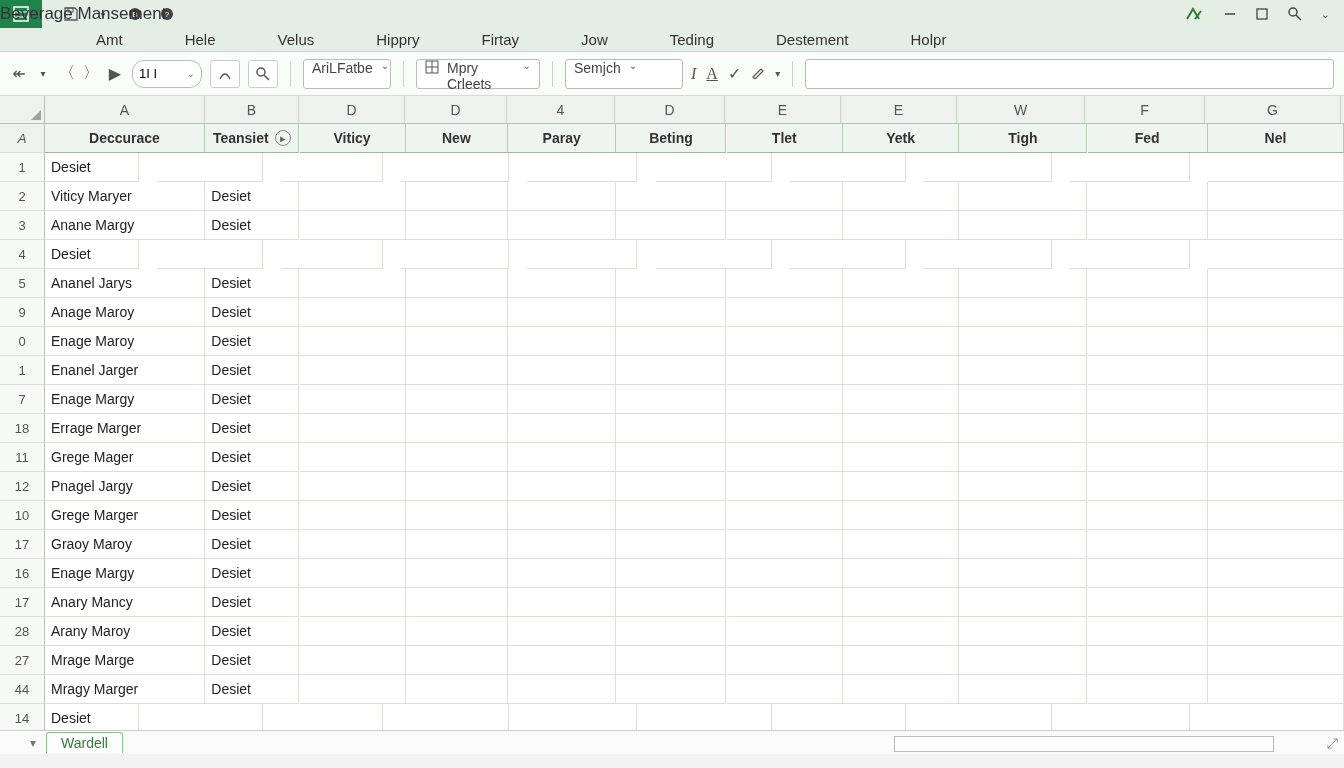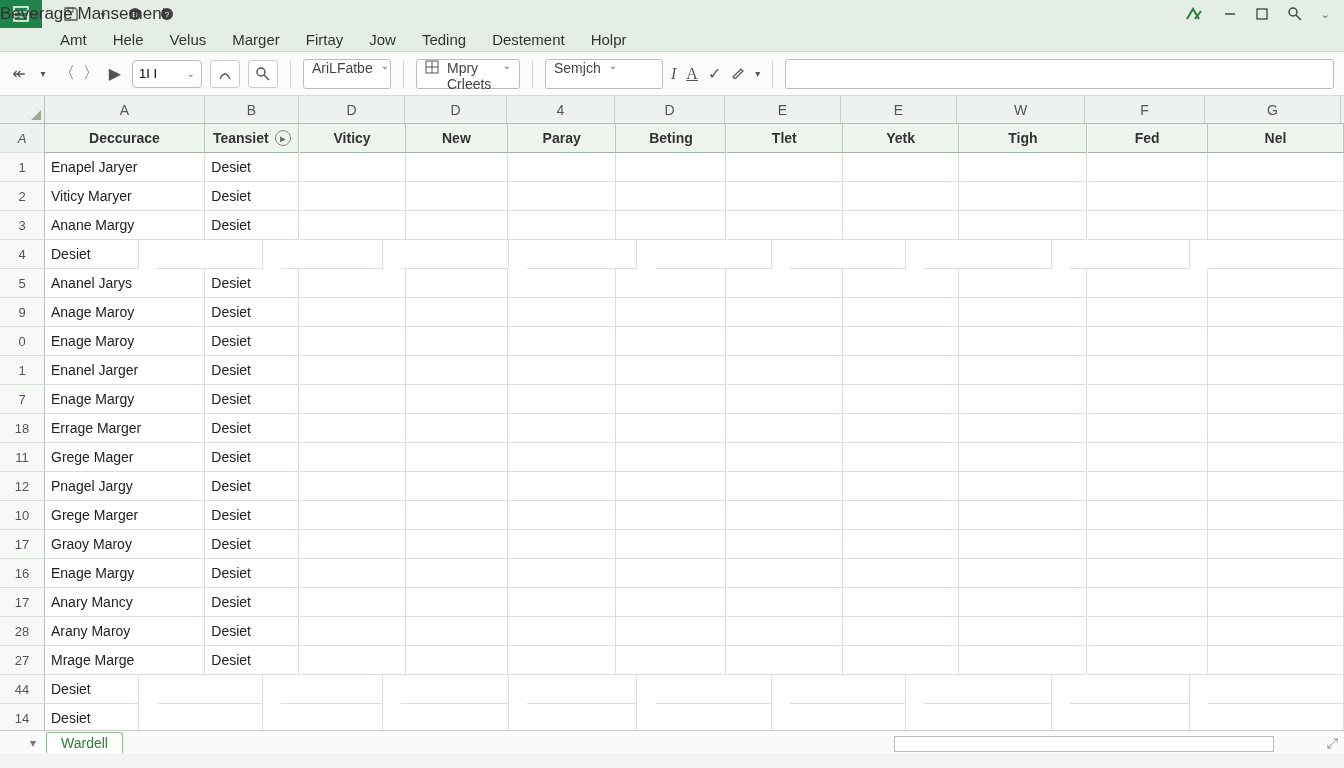--- a/index.html
+++ b/index.html
@@ -30,34 +30,34 @@
   
   
   .menubar {
     height: 24px;
     background: #e5eee5;
     display: flex; align-items: center;
     padding-left: 60px; gap: 26px;
     border-bottom: 1px solid #d0d8d0;
     font-size: 15px; color: #333;
   }
-  .menubar span { cursor: default; }
+  .menubar span { cursor: default; margin-left: 36px; }
   
   
   .toolbar {
     height: 44px;
     background: #fafcfa;
     border-bottom: 1px solid #d9d9d9;
     display: flex; align-items: center;
     padding: 0 10px; gap: 8px;
   }
   .nav-arrows { display: flex; align-items: center; gap: 6px; color: #555; }
   .nav-arrows span { width: 18px; text-align: center; }
   .namebox {
-    width: 70px; height: 28px; border: 1px solid #bbb; border-radius: 4px;
+    width: 70px; height: 28px; border: 1px solid #bbb; border-radius: 12px;
     padding: 0 6px; font-size: 13px; display: flex; align-items: center; justify-content: space-between;
     background: #fff;
   }
   .iconbtn {
     width: 30px; height: 28px; border: 1px solid #ccc; border-radius: 3px;
     display: flex; align-items: center; justify-content: center; background: #fff; color:#555;
   }
   .sep { width: 1px; height: 26px; background: #d0d0d0; margin: 0 4px; }
   .combo {
     height: 30px; border: 1px solid #bbb; border-radius: 3px;
@@ -204,21 +204,21 @@
         </svg>
       </span>
     <span style="font-size:11px;color:#666;">⌄</span>
   </div>
 </div>
 
 <div class="menubar">
   <span>Amt</span>
   <span>Hele</span>
   <span>Velus</span>
-  <span>Marger</span>
+  <span>Hippry</span>
   <span>Firtay</span>
   <span>Jow</span>
   <span>Teding</span>
   <span>Destement</span>
   <span>Holpr</span>
 </div>
 
 <div class="toolbar">
   <div class="nav-arrows">
     <span>↞</span>
@@ -241,21 +241,21 @@
         <circle cx="6" cy="6" r="4" fill="none" stroke="#555" stroke-width="1.5"></circle>
         <line x1="9" y1="9" x2="14" y2="14" stroke="#555" stroke-width="1.5"></line>
       </svg>
   </div>
   <div class="sep"></div>
   <div class="combo" style="width:88px;">
     <span>AriLFatbe</span>
     <span class="chev">⌄</span>
   </div>
   <div class="sep"></div>
-  <div class="combo" style="width:104px;">
+  <div class="combo" style="width:124px;">
     <span><svg width="14" height="14">
           <rect x="1" y="1" width="12" height="12" fill="none" stroke="#555"></rect>
           <line x1="1" y1="7" x2="13" y2="7" stroke="#555"></line>
           <line x1="7" y1="1" x2="7" y2="13" stroke="#555"></line>
         </svg></span>
     <span>Mpry Crleets</span>
     <span class="chev">⌄</span>
   </div>
   <div class="sep"></div>
   <div class="combo" style="width:118px;">
@@ -326,21 +326,20 @@
       <div class="cell cD2">New</div>
       <div class="cell c4">Paray</div>
       <div class="cell cD3">Beting</div>
       <div class="cell cE">Tlet</div>
       <div class="cell cE2">Yetk</div>
       <div class="cell cW">Tigh</div>
       <div class="cell cF">Fed</div>
       <div class="cell cG">Nel</div>
     </div>
   <div class="row">
-        <div class="cell cA">Enapel Jaryer</div>
         <div class="cell cB">Desiet</div>
         <div class="cell cD1"></div>
         <div class="cell cD2"></div>
         <div class="cell c4"></div>
         <div class="cell cD3"></div>
         <div class="cell cE"></div>
         <div class="cell cE2"></div>
         <div class="cell cW"></div>
         <div class="cell cF"></div>
         <div class="cell cG"></div>
@@ -559,20 +558,21 @@
         <div class="cell cD2"></div>
         <div class="cell c4"></div>
         <div class="cell cD3"></div>
         <div class="cell cE"></div>
         <div class="cell cE2"></div>
         <div class="cell cW"></div>
         <div class="cell cF"></div>
         <div class="cell cG"></div>
       </div>
       <div class="row">
+        <div class="cell cA">Mragy Marger</div>
         <div class="cell cB">Desiet</div>
         <div class="cell cD1"></div>
         <div class="cell cD2"></div>
         <div class="cell c4"></div>
         <div class="cell cD3"></div>
         <div class="cell cE"></div>
         <div class="cell cE2"></div>
         <div class="cell cW"></div>
         <div class="cell cF"></div>
         <div class="cell cG"></div>

